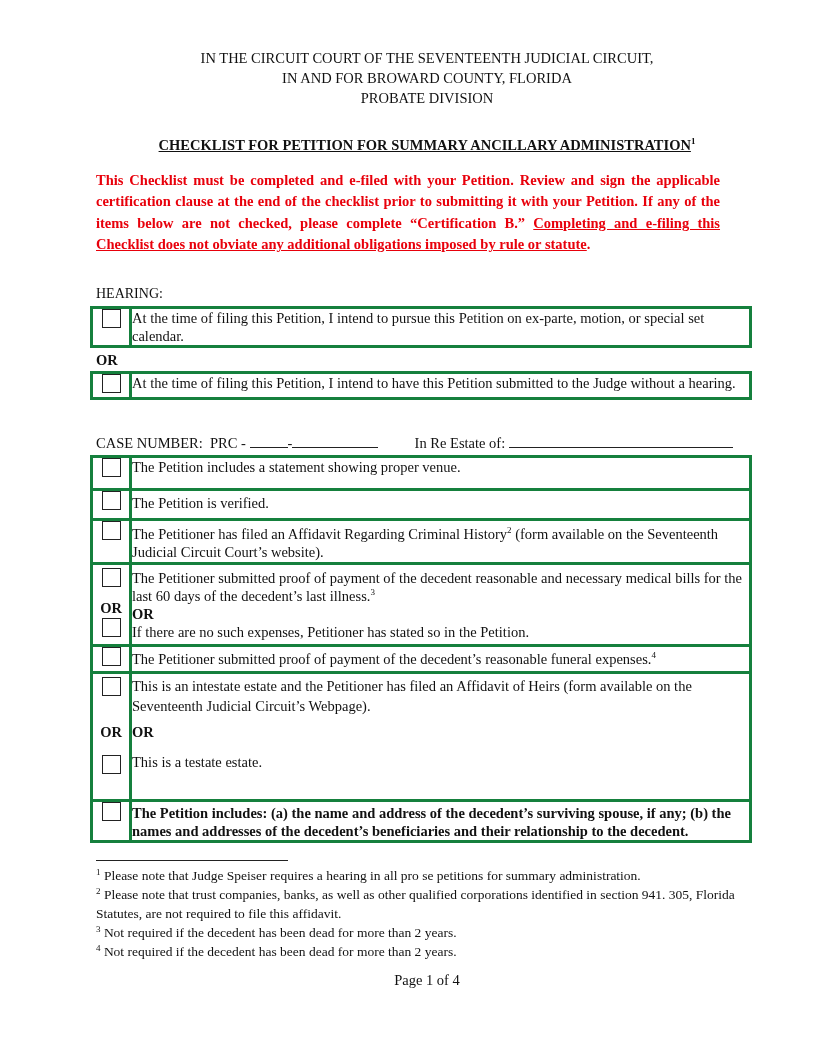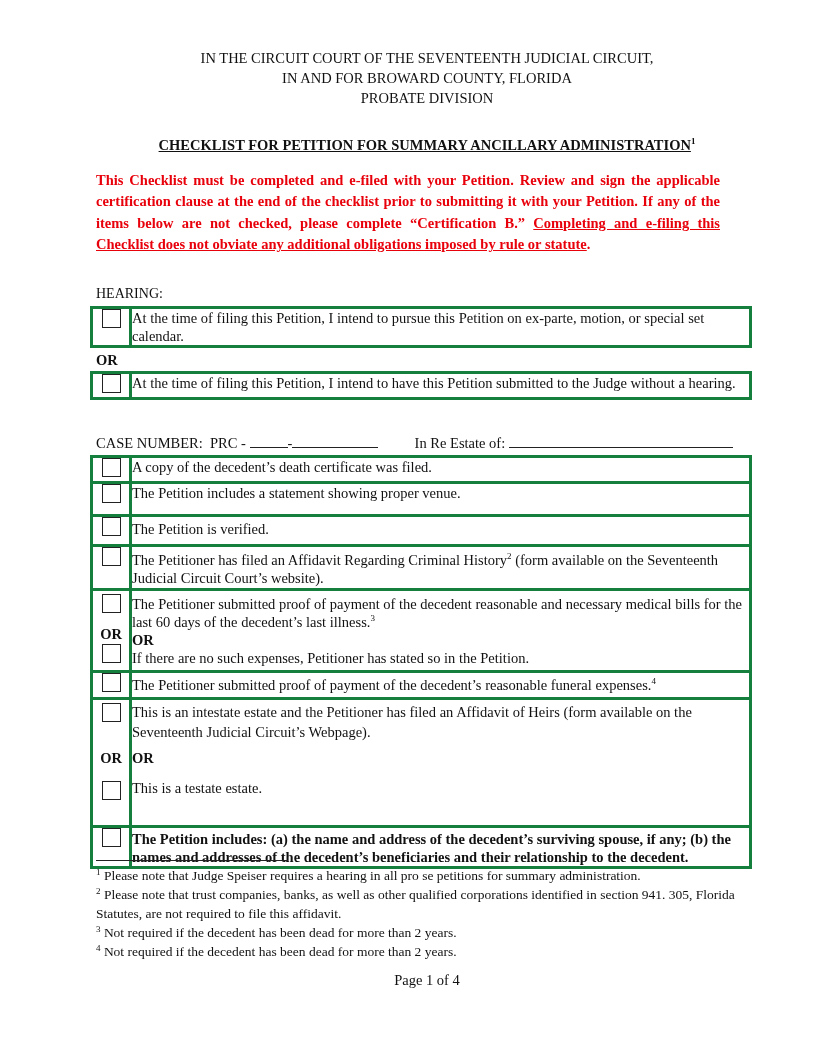--- a/index.html
+++ b/index.html
@@ -65,24 +65,20 @@
       <td class="cb"><span class="checkbox"></span></td>
       <td class="txt">At the time of filing this Petition, I intend to have this Petition submitted to the Judge without a hearing.</td>
     </tr>
   </tbody>
     </table>
 
   <div class="case-line"><span>CASE NUMBER:  PRC - </span><span class="blank" style="width:38px;"></span><span>-</span><span class="blank" style="width:86px;"></span>          <span>In Re Estate of: </span><span class="blank" style="width:224px;"></span></div>
 
   <table class="box" style="top:455px;">
     <tbody>
-        <tr style="height:18px;">
-      <td class="cb"><span class="checkbox"></span></td>
-      <td class="txt" style="padding-top:0;padding-bottom:0;">A copy of the decedent’s death certificate was filed.</td>
-    </tr>
     <tr style="height:20px;">
       <td class="cb"><span class="checkbox"></span></td>
       <td class="txt" style="padding-top:0;padding-bottom:12px;">The Petition includes a statement showing proper venue.</td>
     </tr>
     <tr style="height:30px;">
       <td class="cb"><span class="checkbox"></span></td>
       <td class="txt" style="padding-top:3px;">The Petition is verified.</td>
     </tr>
     <tr style="height:44px;margin-top:40px;">
       <td class="cb"><span class="checkbox"></span></td>

